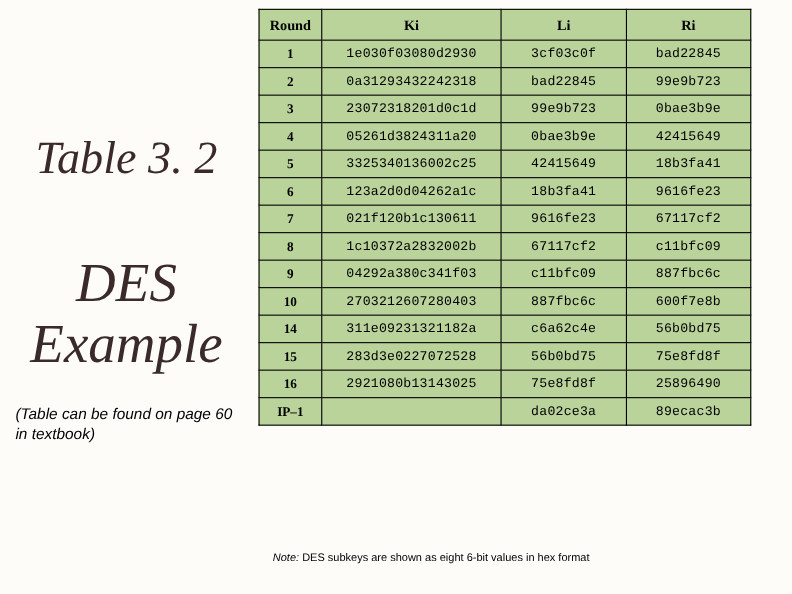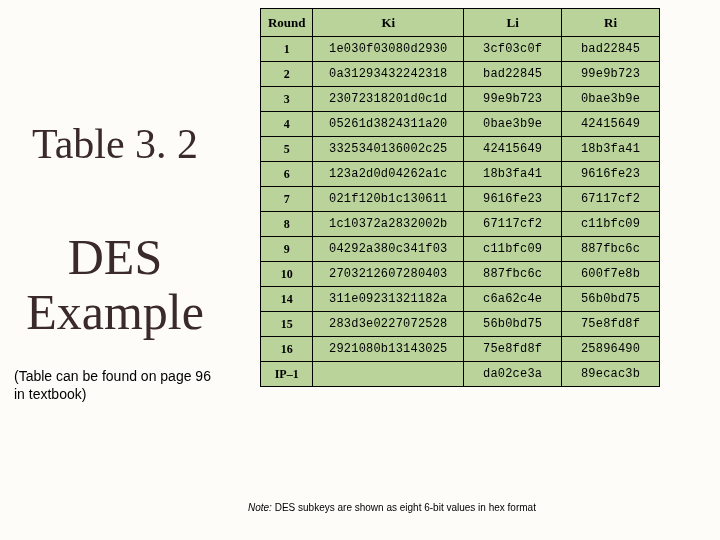--- a/index.html
+++ b/index.html
@@ -9,20 +9,21 @@
     background: #fdfcf9;
     position: relative;
   }
   .left-col {
     position: absolute;
     left: 0;
     top: 0;
     width: 218px;
     height: 540px;
     padding: 0 4px;
+    font-style: italic;
   }
   .title-a {
     position: absolute;
     top: 120px;
     left: 0;
     width: 230px;
     text-align: center;
     font-size: 42px;
     font-weight: 400;
     color: #3a2a2a;
@@ -47,22 +48,21 @@
     width: 200px;
     font-size: 14px;
     font-family: Arial, Helvetica, sans-serif;
     color: #000;
     line-height: 1.25;
   }
   .table-wrap {
     position: absolute;
     left: 235px;
     top: 8px;
-    width: 400px;
-    margin-left: 25px;
+    width: 448px;
   }
   table {
     border-collapse: collapse;
     width: 100%;
     background: #b9d39b;
     font-family: Georgia, 'Times New Roman', serif;
   }
   th, td {
     border: 1px solid #000;
     text-align: center;
@@ -99,21 +99,21 @@
     color: #000;
   }
   .footnote .lead { font-style: italic; }
 </style>
 </head>
 <body>
 
 <div class="left-col">
   <div class="title-a">Table 3. 2</div>
   <div class="title-b">DES Example</div>
-  <div class="subnote">(Table can be found on page 96 in textbook)</div>
+  <div class="subnote">(Table can be found on page 60 in textbook)</div>
 </div>
 
 <div class="table-wrap">
   <table>
     <colgroup>
       <col class="c-round">
         <col class="c-ki">
         <col class="c-li">
         <col class="c-ri">
     </colgroup>

